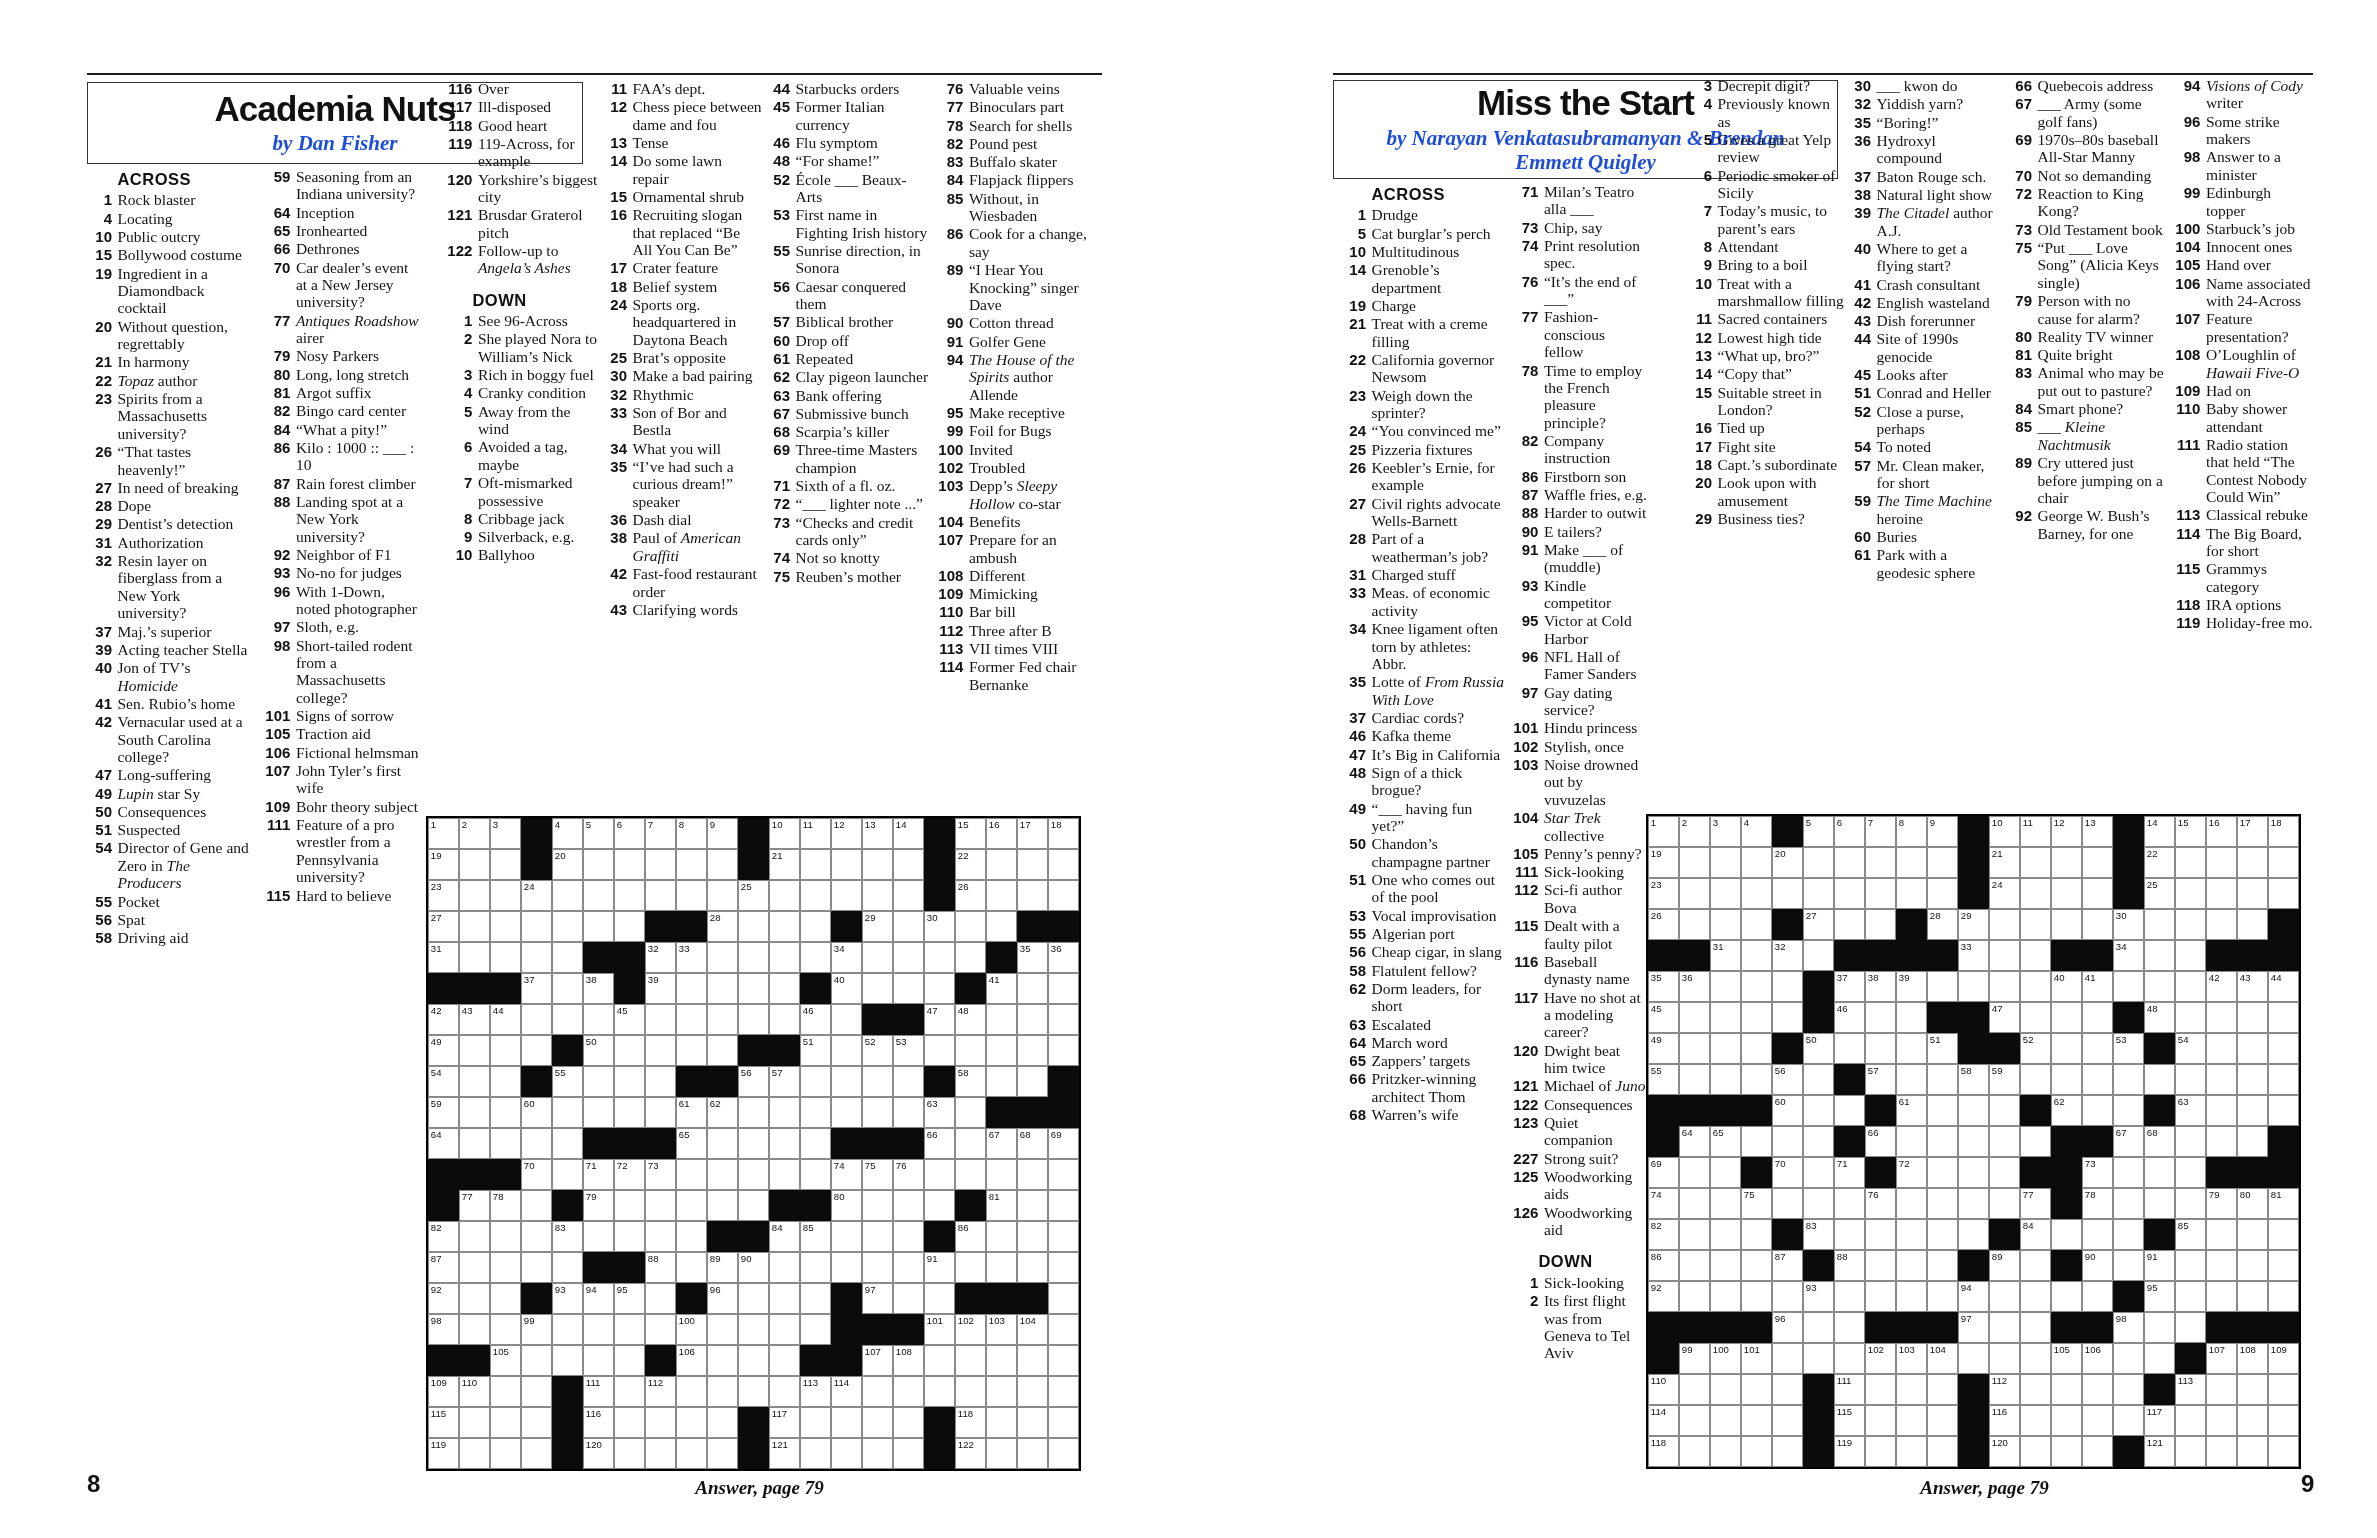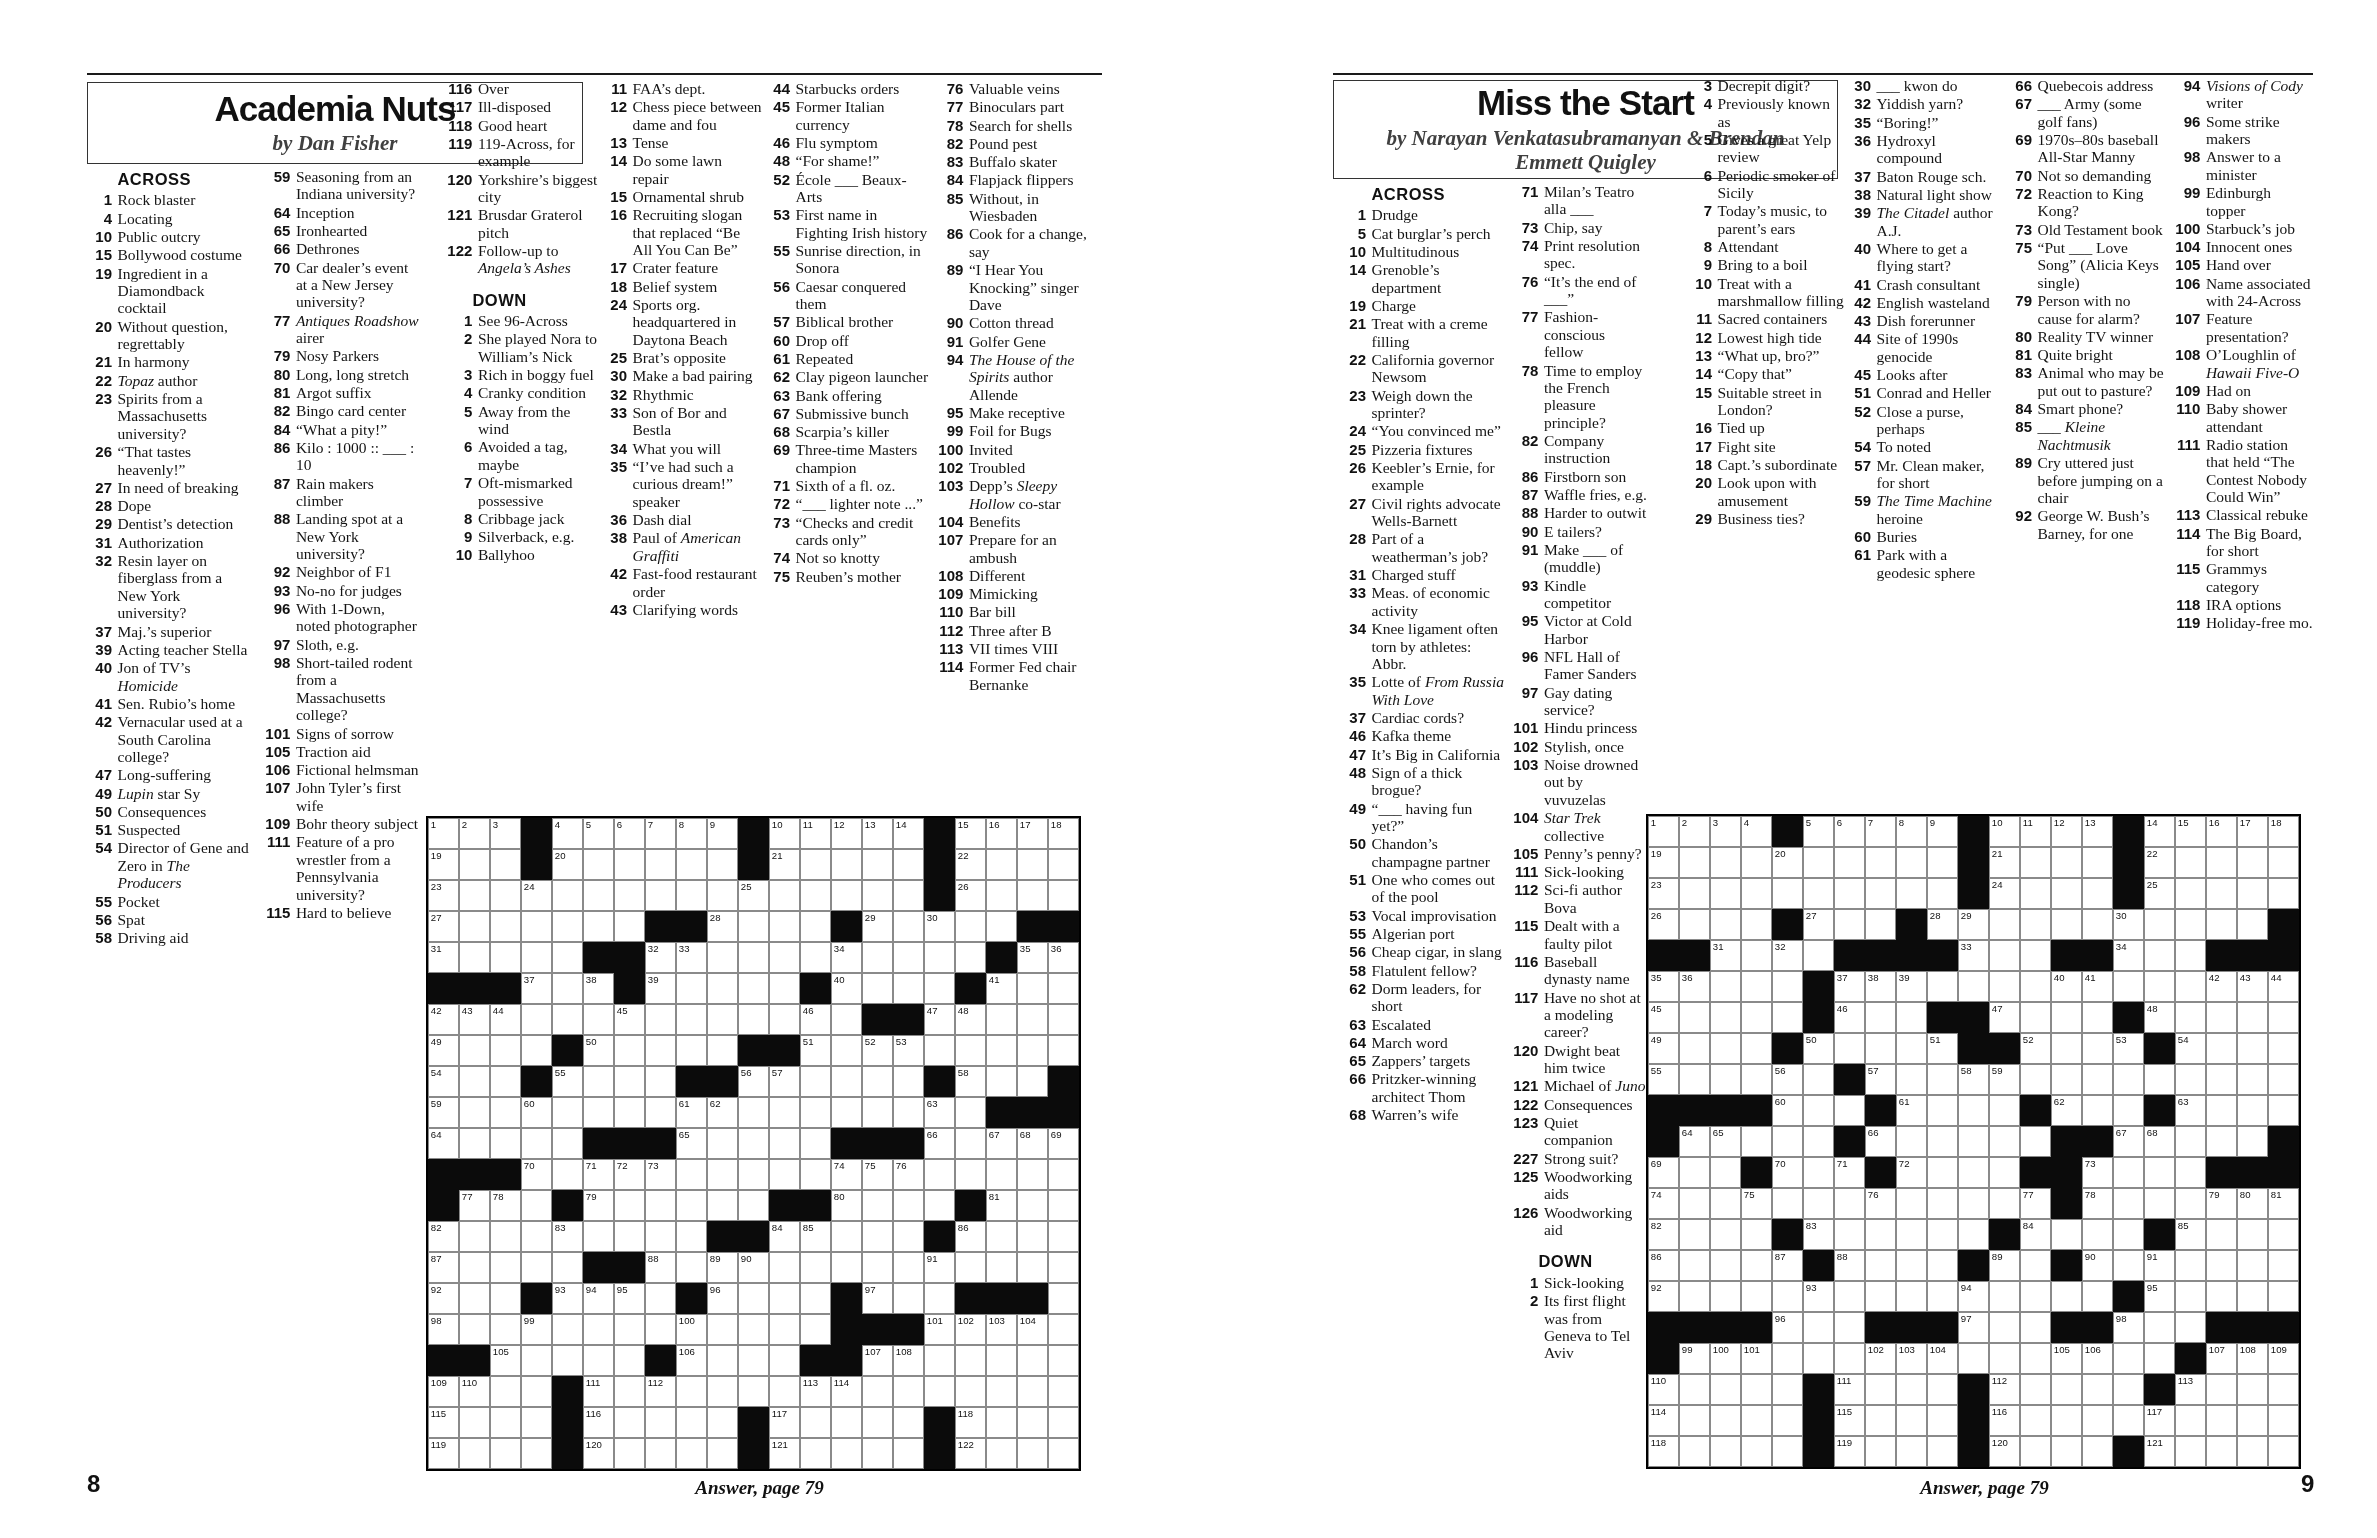--- a/index.html
+++ b/index.html
@@ -4,21 +4,21 @@
 <style>
   html,body{margin:0;padding:0;background:#e8e8e8;}
   #spread{position:relative;width:2377px;height:1538px;background:#ffffff;
           font-family:"Liberation Serif", serif;color:#141414;overflow:hidden;}
   .toprule{position:absolute;height:1.8px;background:#1a1a1a;}
   .titlebox{position:absolute;border:1.8px solid #333;text-align:center;
             display:flex;flex-direction:column;justify-content:center;align-items:center;background:#fff;}
   .title{font-family:"Liberation Sans", sans-serif;font-weight:bold;font-size:35px;
          letter-spacing:-0.9px;line-height:1.05;color:#111;}
   .byline{font-family:"Liberation Serif", serif;font-style:italic;font-weight:bold;
-          font-size:21px;line-height:1.15;margin-top:3.7px;color:#404040;}
+          font-size:21px;line-height:1.15;margin-top:3.7px;color:#1d4ed8;}
   .cluecol{position:absolute;}
   .sechead{font-family:"Liberation Sans", sans-serif;font-weight:bold;font-size:16.5px;
            letter-spacing:0.5px;margin:1.8px 0 2.7px 0;color:#111;}
   .clue{display:flex;align-items:flex-start;margin:0 0 0.9px 0;}
   .cnum{font-family:"Liberation Sans", sans-serif;font-weight:bold;font-size:15px;
         line-height:17.4px;text-align:right;flex:none;padding-right:5.5px;color:#111;}
   .ctext{font-size:15.5px;line-height:17.4px;color:#141414;}
   .grid{position:absolute;border:2.7px solid #000;background:#fff;}
   .grow{display:flex;}
   .gcell{position:relative;border:0.9px solid #8a8a8a;box-sizing:border-box;background:#fff;}
@@ -200,21 +200,21 @@
       <div class="clue">
         <span class="cnum" style="width: 27.4px;">84</span>
         <span class="ctext">“What a pity!”</span>
       </div>
       <div class="clue">
         <span class="cnum" style="width: 27.4px;">86</span>
         <span class="ctext">Kilo : 1000 :: ___ : 10</span>
       </div>
       <div class="clue">
         <span class="cnum" style="width: 27.4px;">87</span>
-        <span class="ctext">Rain makers climber</span>
+        <span class="ctext">Rain forest climber</span>
       </div>
       <div class="clue">
         <span class="cnum" style="width: 27.4px;">88</span>
         <span class="ctext">Landing spot at a New York university?</span>
       </div>
       <div class="clue">
         <span class="cnum" style="width: 27.4px;">92</span>
         <span class="ctext">Neighbor of F1</span>
       </div>
       <div class="clue">

